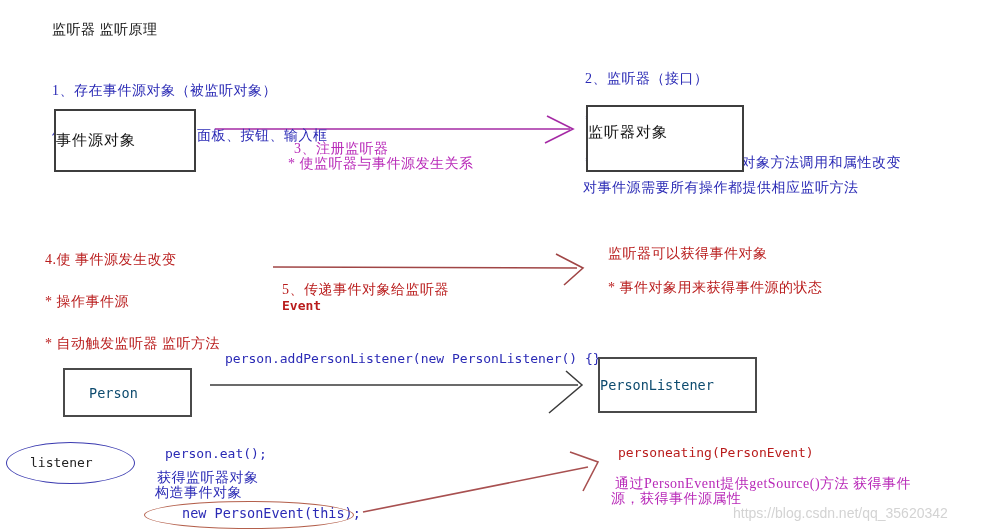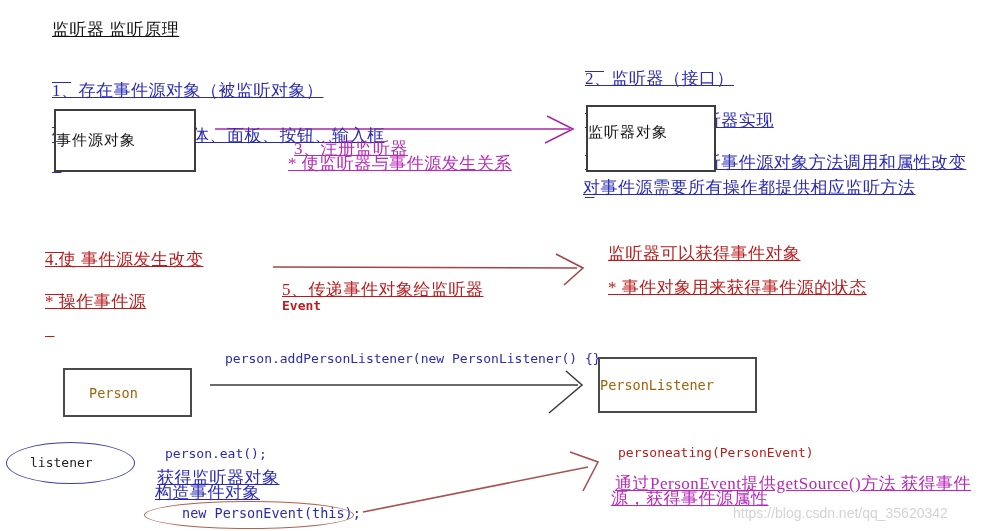--- a/index.html
+++ b/index.html
@@ -1,30 +1,30 @@
 <!DOCTYPE html>
 <html><head>
 <meta charset="utf-8">
 <style>
   html,body{margin:0;padding:0;background:#fff;}
   #canvas{position:relative;width:984px;height:531px;background:#ffffff;overflow:hidden;
           font-family:"Liberation Serif","DejaVu Serif",serif;}
   .t{position:absolute;white-space:pre;}
-  .cjk{font-size:17px;line-height:15px;letter-spacing:0.5px;text-decoration:underline;}
+  .cjk{font-size:14px;line-height:15px;letter-spacing:0.5px;}
   .cjk.tight{line-height:14px;}
   .mono{font-family:"DejaVu Sans Mono","Liberation Mono",monospace;font-size:13px;line-height:14px;}
   .blue{color:#2a2ab5;}
   .mag{color:#b829b8;}
   .dred{color:#b91c1c;}
   .blk{color:#111111;}
   .gray{color:#d3d3d3;font-family:"Liberation Sans","DejaVu Sans",sans-serif;font-size:14px;}
   .box{position:absolute;border:2px solid #3d3d3d;background:#ffffff;
        display:flex;align-items:center;justify-content:flex-start;box-sizing:border-box;}
   .box .lbl{font-size:15px;color:#111;letter-spacing:1px;}
-  .box .mono-lbl{font-family:"DejaVu Sans Mono","Liberation Mono",monospace;font-size:13.5px;color:#a16207;}
+  .box .mono-lbl{font-family:"DejaVu Sans Mono","Liberation Mono",monospace;font-size:13.5px;color:#0c4a6e;}
   .ellipse{position:absolute;border-radius:50%;box-sizing:border-box;background:transparent;}
   .ellipse.blue-e{border:1.6px solid #3b3bb0;}
   .ellipse.red-e{border:1.6px solid #b4604c;}
   svg.overlay{position:absolute;left:0;top:0;pointer-events:none;}
 </style>
 </head>
 <body>
 
 <div id="canvas">
 
@@ -57,32 +57,33 @@
   <div class="t cjk tight blue" style="left:585px;top:44px;">
     <div>2、监听器（接口）</div>
     <div>* 编程中提供监听器实现</div>
     <div>* 监听器用来监听事件源对象方法调用和属性改变</div>
   </div>
 
   <div class="box" style="left:54px;top:109px;width:142px;height:63px;">
     <span class="lbl">事件源对象</span>
   </div>
 
-  <div class="box" style="left:586px;top:105px;width:130px;height:67px;padding-bottom:12px;">
+  <div class="box" style="left:586px;top:105px;width:158px;height:67px;padding-bottom:12px;">
     <span class="lbl">监听器对象</span>
   </div>
 
   <div class="t cjk mag" style="left:294px;top:141px;">3、注册监听器</div>
   <div class="t cjk blue" style="left:583px;top:180px;">对事件源需要所有操作都提供相应监听方法</div>
 
   <div class="t cjk mag" style="left:288px;top:156px;">* 使监听器与事件源发生关系</div>
 
   <div class="t cjk tight dred" style="left:45px;top:225px;">
     <div>4.使 事件源发生改变</div>
     <div>* 操作事件源</div>
+    <div>* 自动触发监听器 监听方法</div>
   </div>
 
   <div class="t cjk dred" style="left:282px;top:282px;">5、传递事件对象给监听器</div>
   <div class="t mono dred" style="left:282px;top:299px;font-weight:bold;">Event</div>
 
   <div class="t cjk dred" style="left:608px;top:280px;">* 事件对象用来获得事件源的状态</div>
   <div class="t cjk dred" style="left:608px;top:246px;">监听器可以获得事件对象</div>
 
   <div class="t mono blue" style="left:225px;top:352px;">person.addPersonListener(new PersonListener() {}</div>
 

